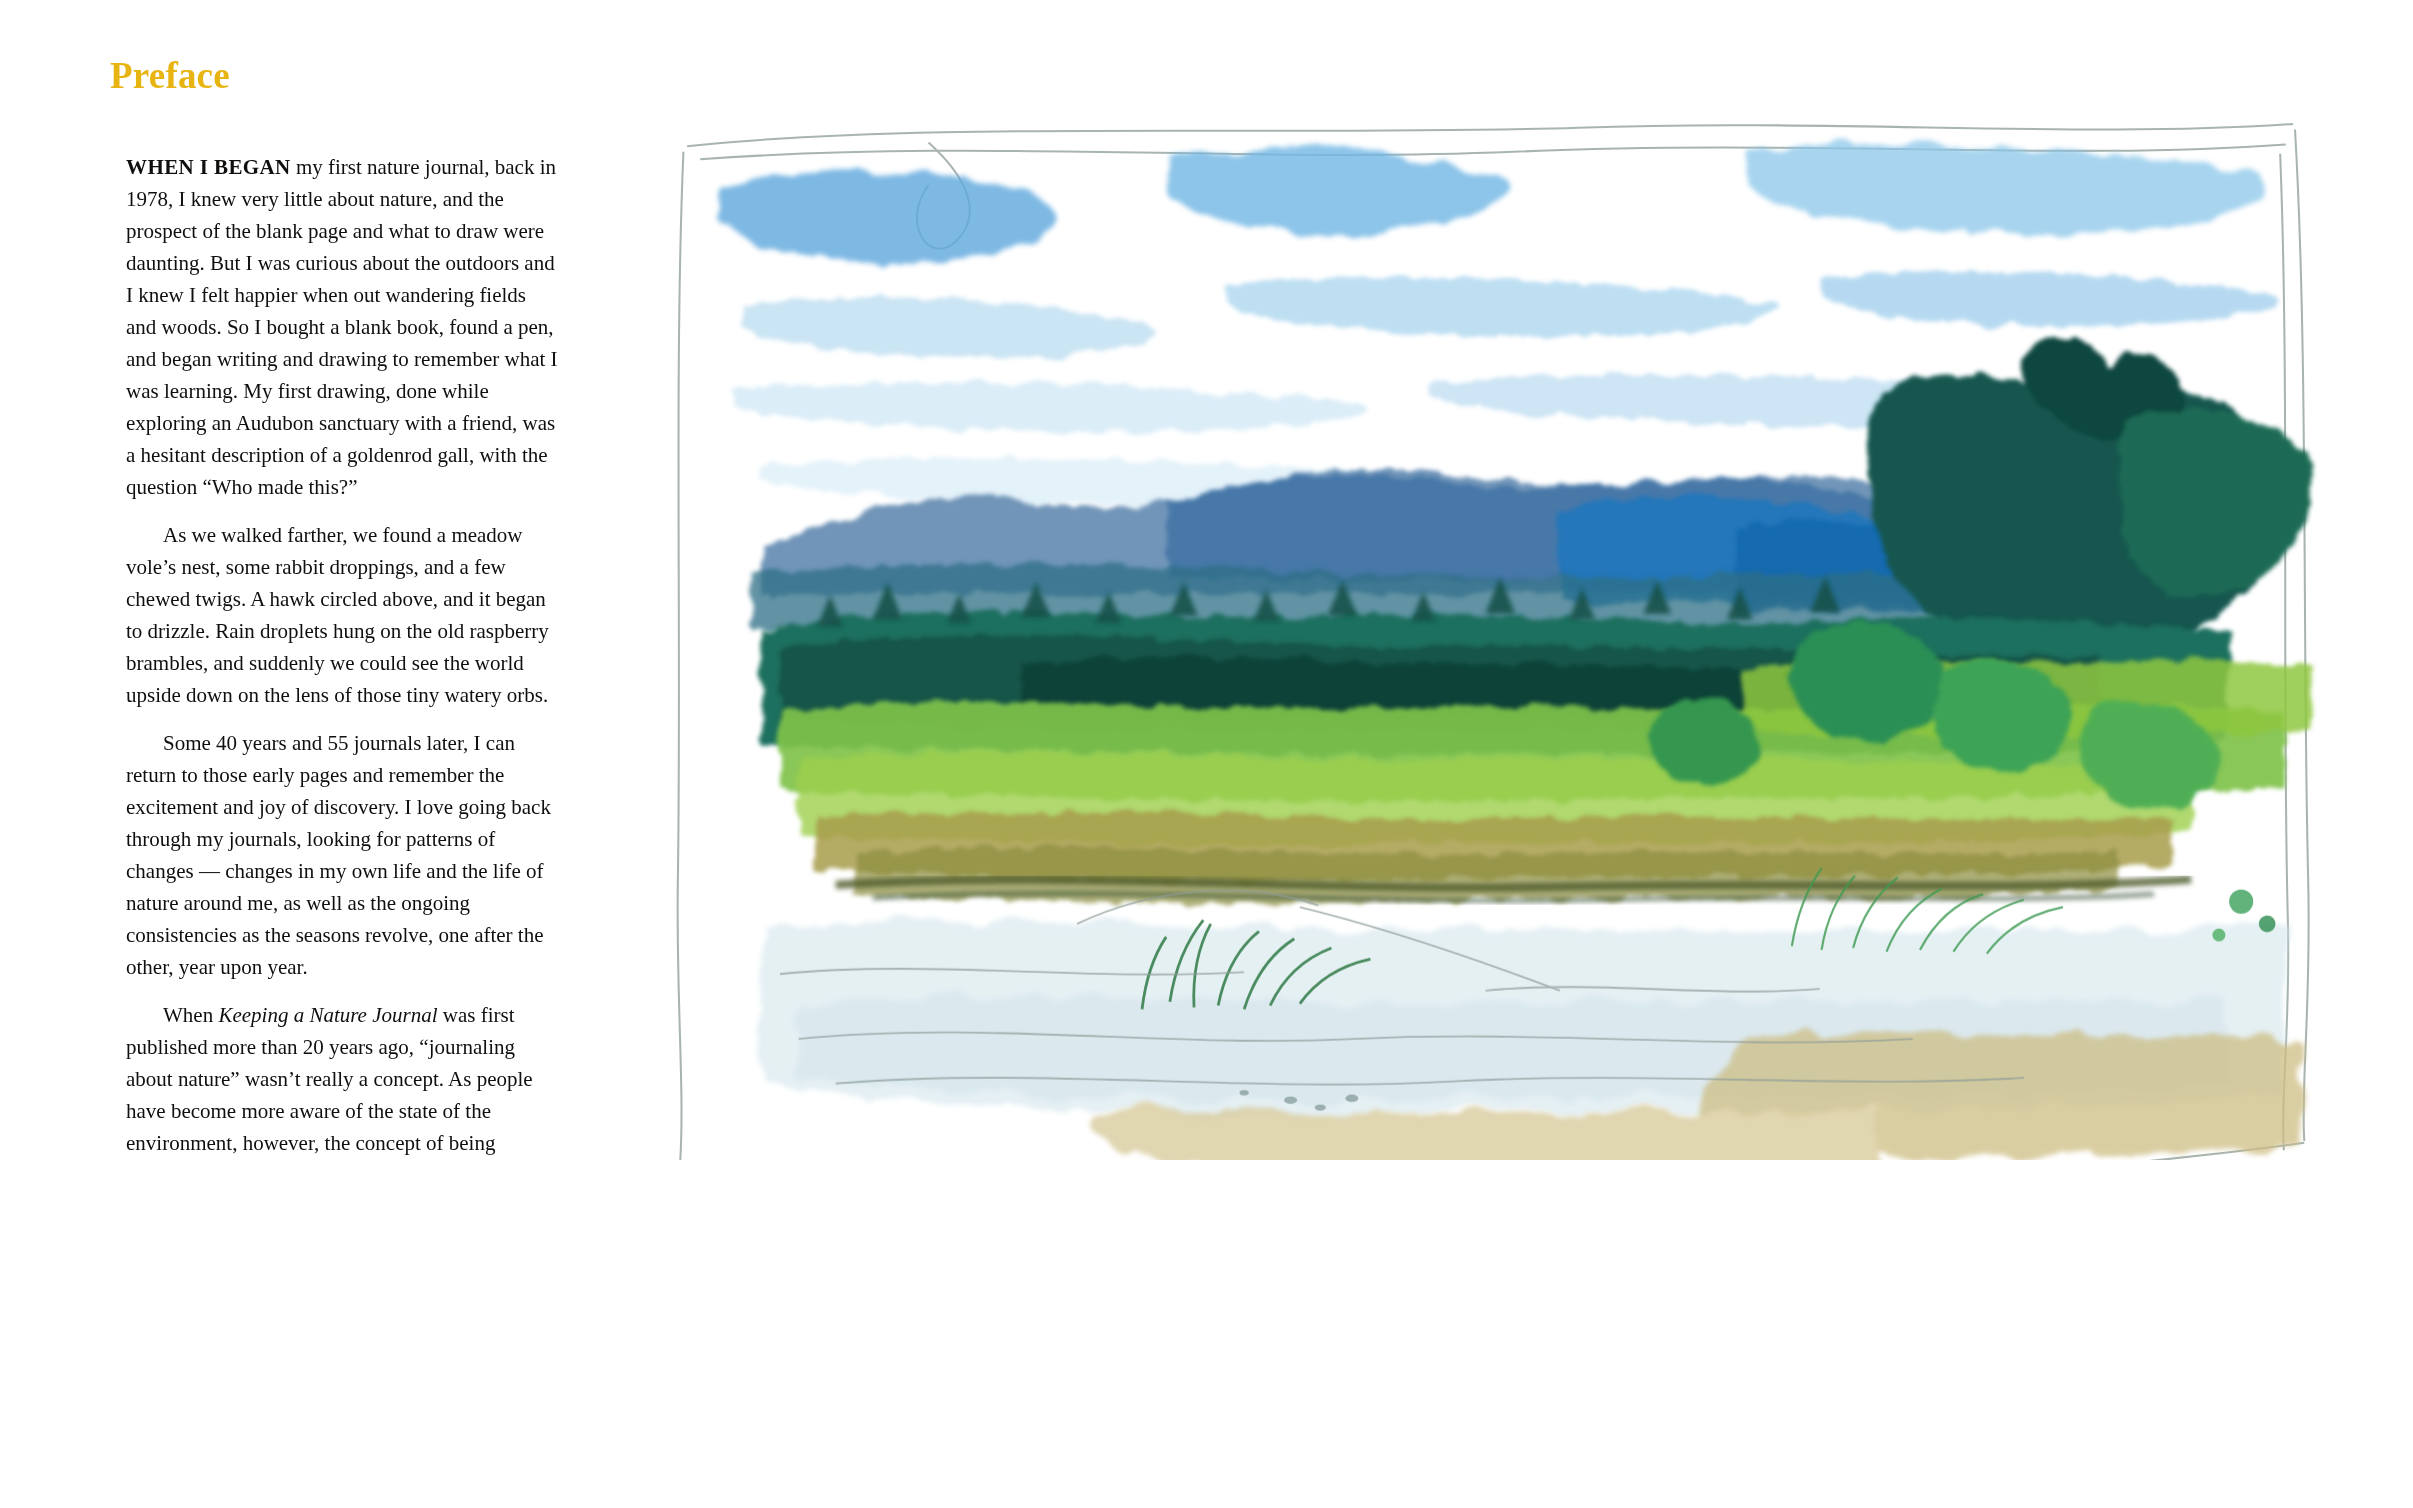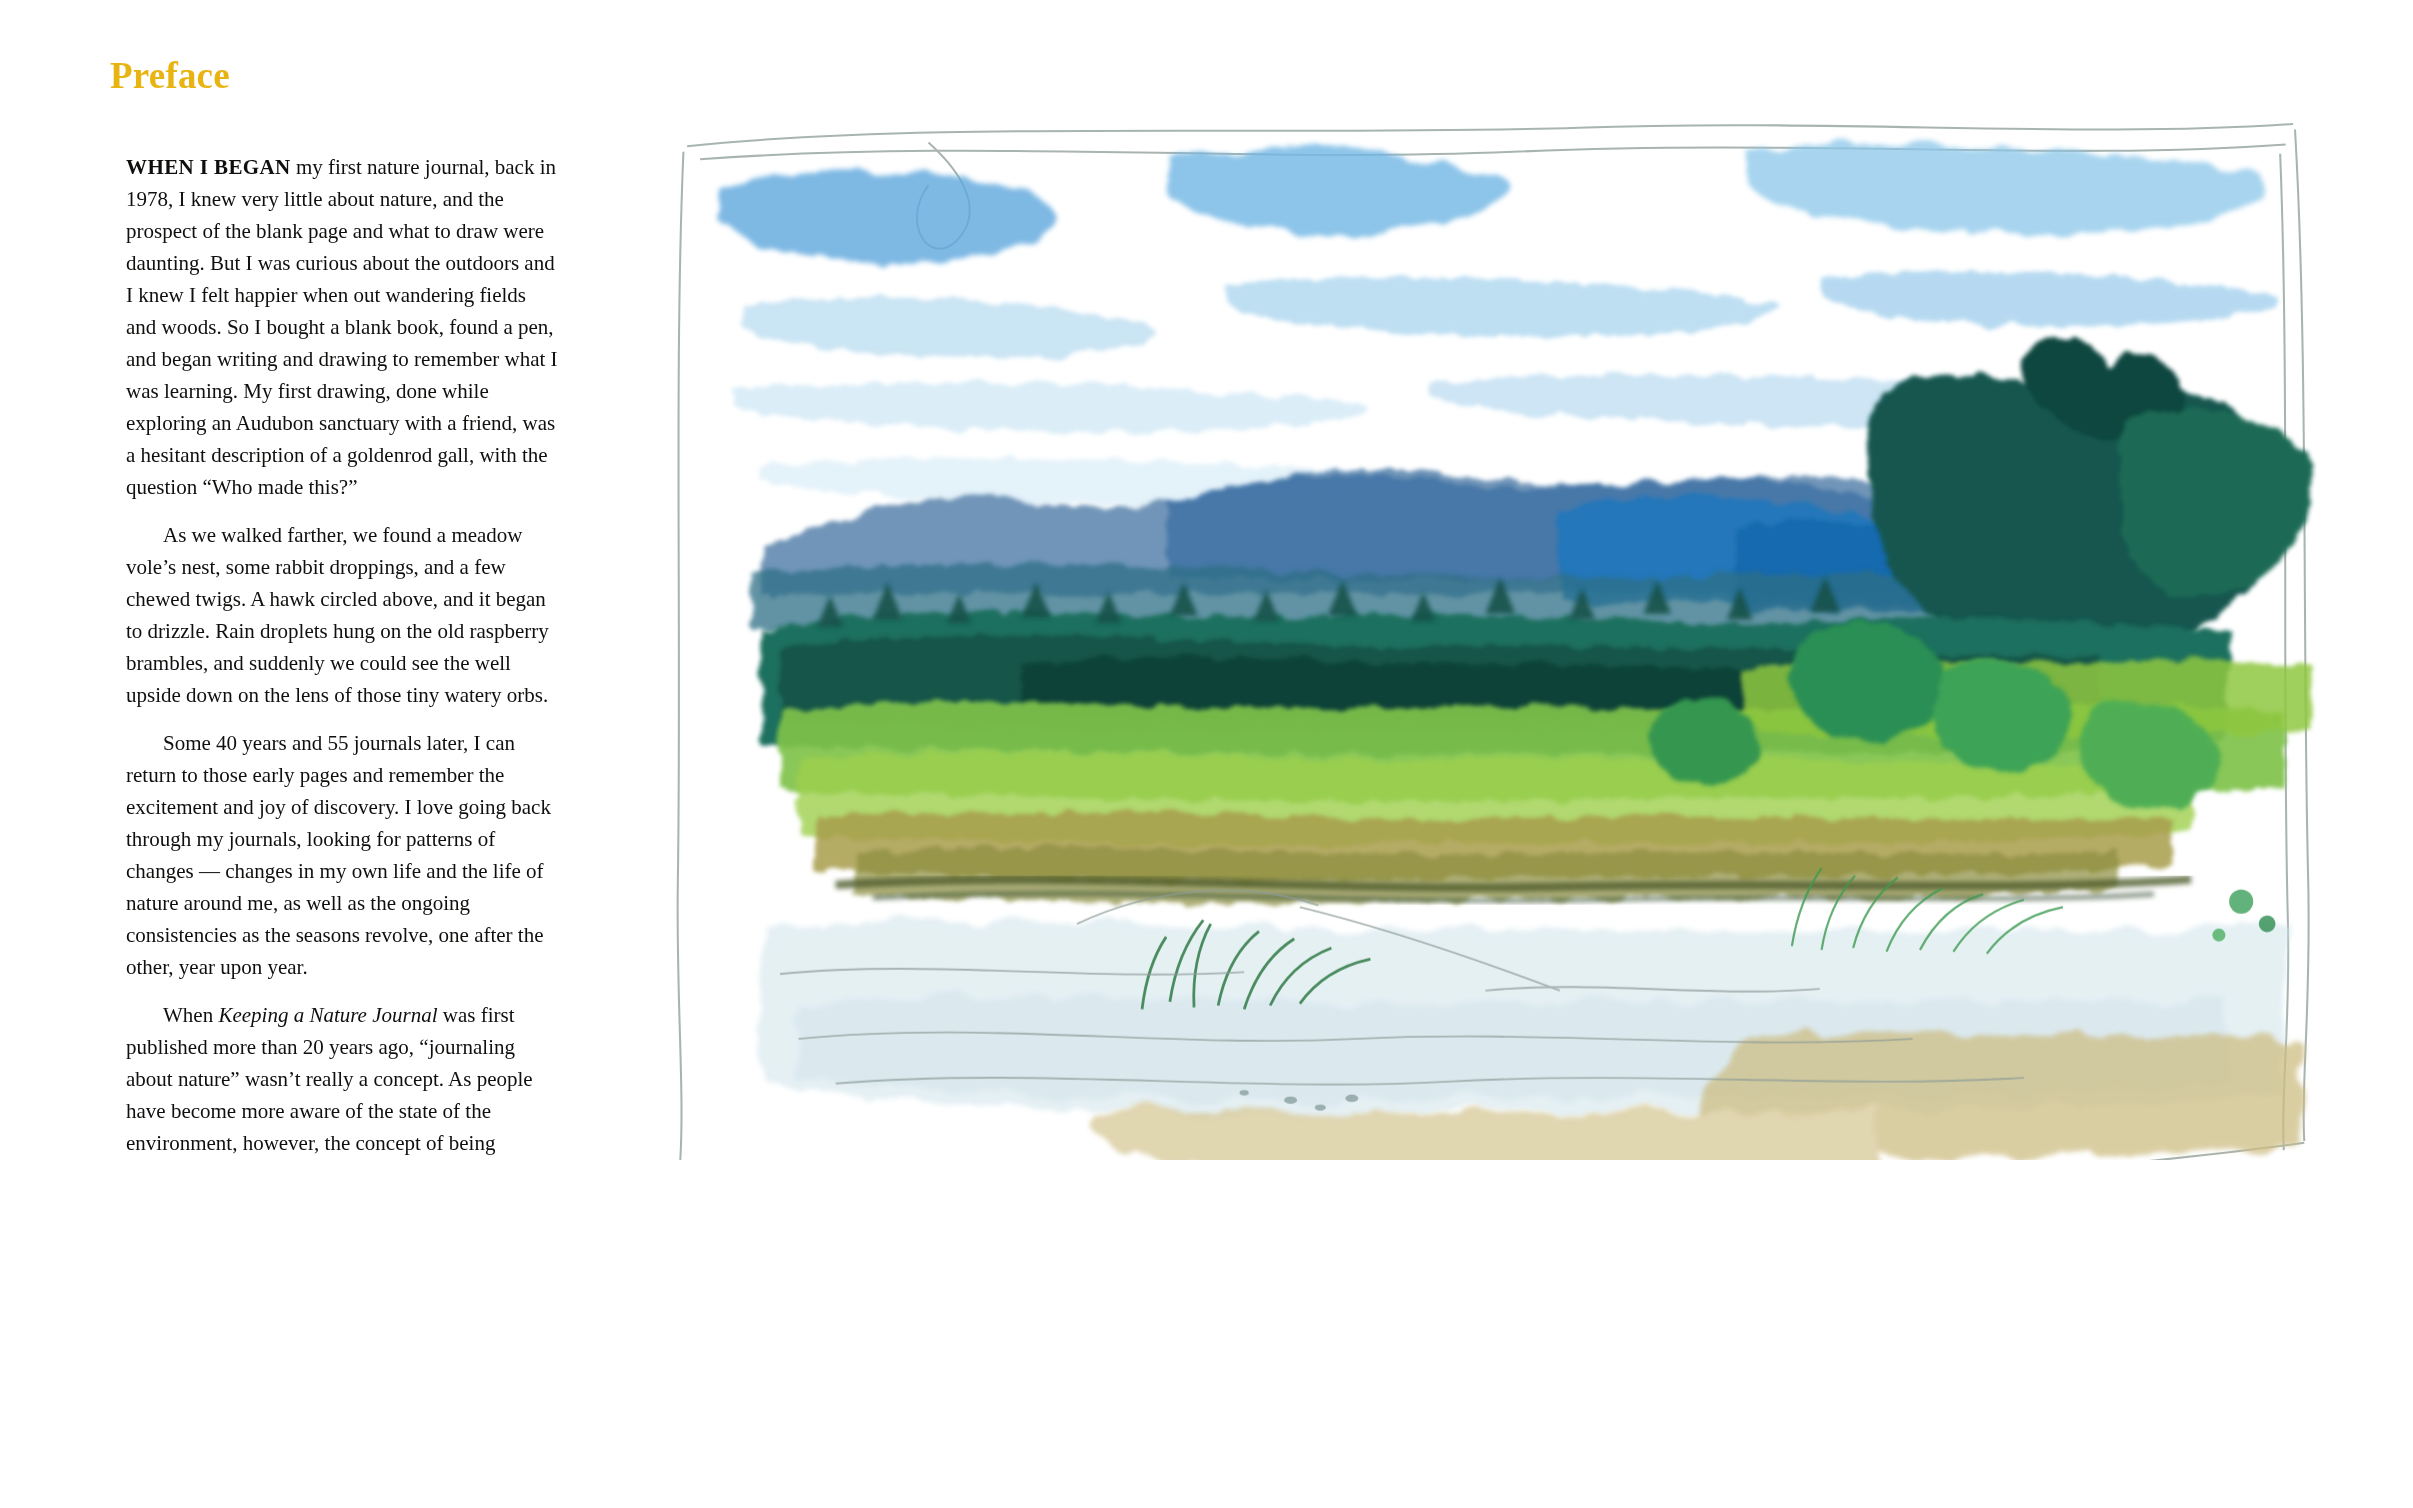--- a/index.html
+++ b/index.html
@@ -94,21 +94,21 @@
 <body>
 
 <div id="page">
 
   <div id="left-page">
 
     <div id="chapter-title">Preface</div>
 
     <div id="body-column">
       <p><span class="smallcaps">WHEN I BEGAN</span><span> my first nature journal, back in 1978, I knew very little about nature, and the prospect of the blank page and what to draw were daunting. But I was curious about the outdoors and I knew I felt happier when out wandering fields and woods. So I bought a blank book, found a pen, and began writing and drawing to remember what I was learning. My first drawing, done while exploring an Audubon sanctuary with a friend, was a hesitant description of a goldenrod gall, with the question “Who made this?”</span></p>
-      <p>As we walked farther, we found a meadow vole’s nest, some rabbit droppings, and a few chewed twigs. A hawk circled above, and it began to drizzle. Rain droplets hung on the old raspberry brambles, and suddenly we could see the well upside down on the lens of those tiny watery orbs.</p>
+      <p>As we walked farther, we found a meadow vole’s nest, some rabbit droppings, and a few chewed twigs. A hawk circled above, and it began to drizzle. Rain droplets hung on the old raspberry brambles, and suddenly we could see the world upside down on the lens of those tiny watery orbs.</p>
       <p>Some 40 years and 55 journals later, I can return to those early pages and remember the excitement and joy of discovery. I love going back through my journals, looking for patterns of changes — changes in my own life and the life of nature around me, as well as the ongoing consistencies as the seasons revolve, one after the other, year upon year.</p>
       <p><span>When </span><span class="ital">Keeping a Nature Journal</span><span> was first published more than 20 years ago, “journaling about nature” wasn’t really a concept. As people have become more aware of the state of the environment, however, the concept of being outside and recording one’s observations of nature has become tremendously popular. The original book, written with Charles Roth, has been used all over the United States and in a number of different countries around the world. Over those years, I have had the great pleasure of teaching nature journaling</span></p>
     </div>
   </div>
 
   <div id="art-wrap">
     <svg id="art-svg" viewBox="0 0 1800 1290" preserveAspectRatio="none">
       <defs>
         <filter id="soft" x="-15%" y="-15%" width="130%" height="130%">
           <feGaussianBlur stdDeviation="6"></feGaussianBlur>

